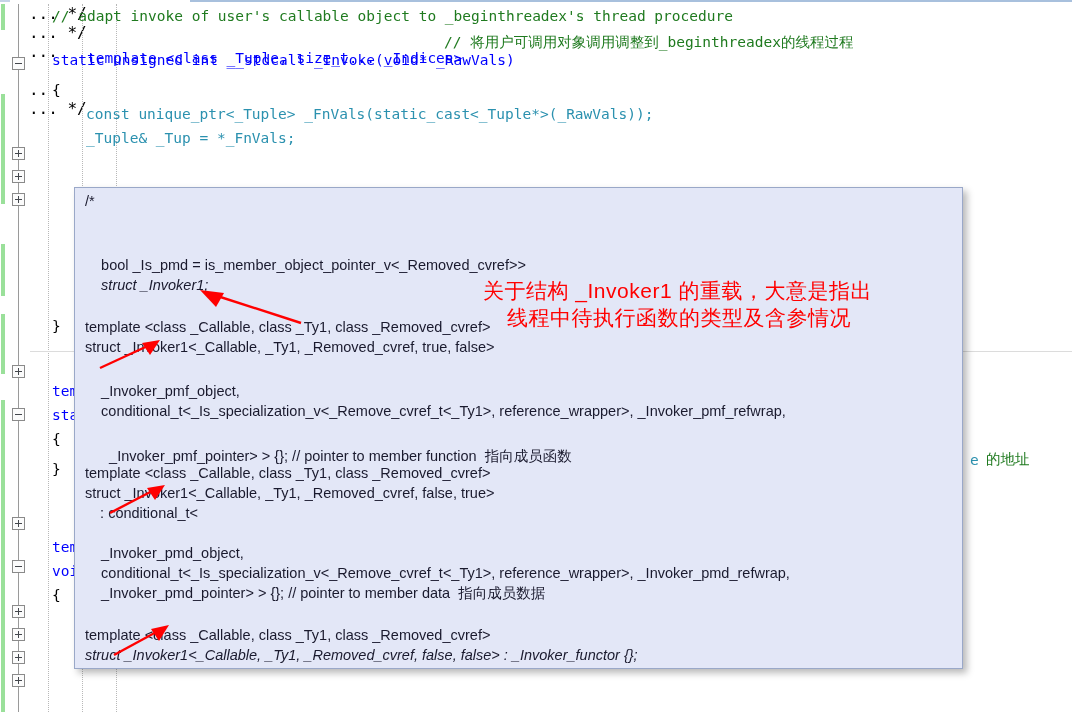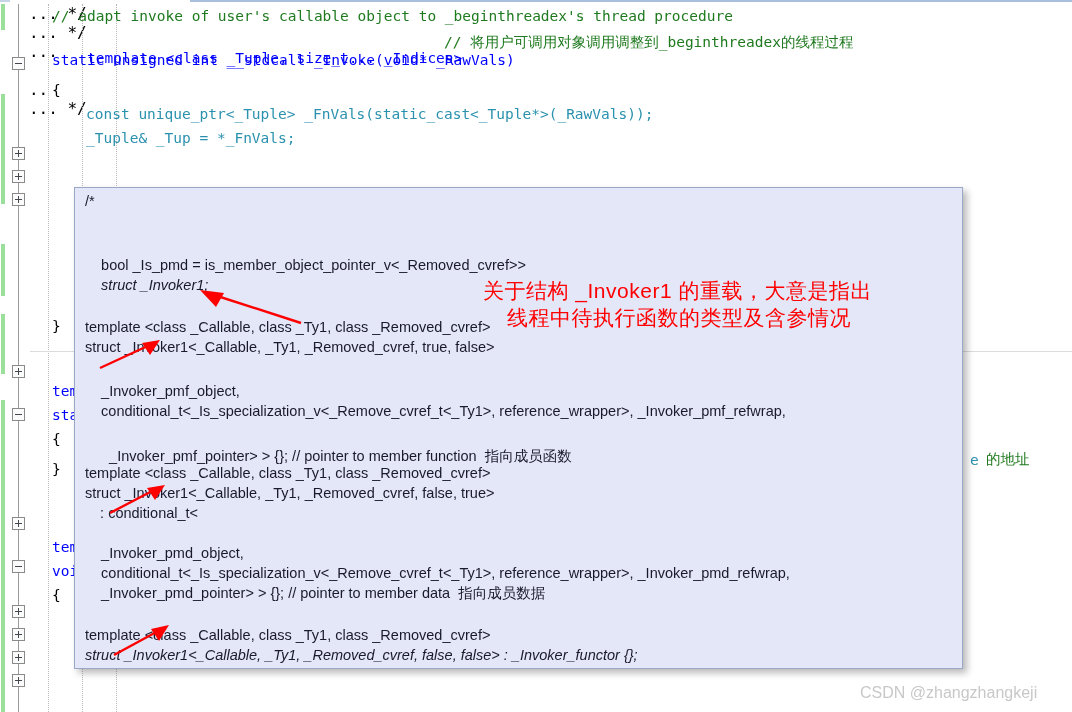--- a/index.html
+++ b/index.html
@@ -264,15 +264,14 @@
   <svg class="arrow" style="left:108px; top:480px;" width="62" height="32" viewBox="0 0 62 32">
     <line x1="2" y1="29" x2="48" y2="5" stroke="#ff0000" stroke-width="2.4"></line>
     <polygon points="57,1 39,4 47,16" fill="#ff0000"></polygon>
   </svg>
 
   <svg class="arrow" style="left:112px; top:620px;" width="62" height="34" viewBox="0 0 62 34">
     <line x1="2" y1="31" x2="48" y2="6" stroke="#ff0000" stroke-width="2.4"></line>
     <polygon points="57,1 39,5 47,17" fill="#ff0000"></polygon>
   </svg>
 
-  <div class="watermark" style="left:860px; top:680px;">CSDN @zhangzhangkeji</div>
 
 </div>
 
 </body></html>

